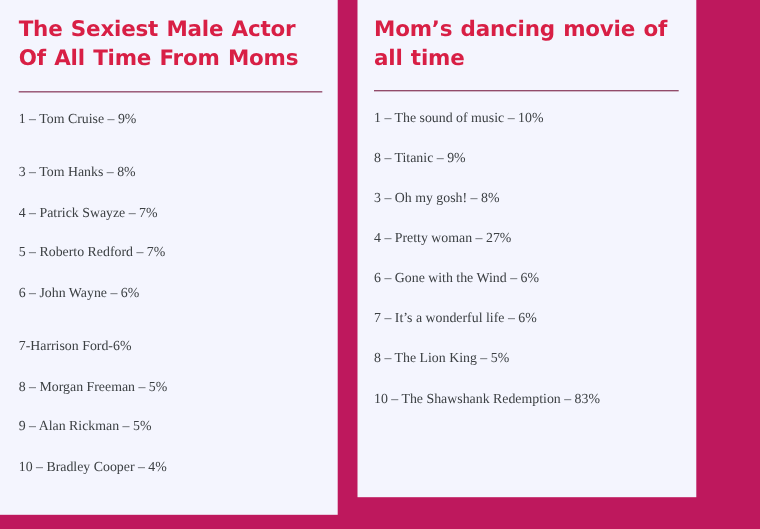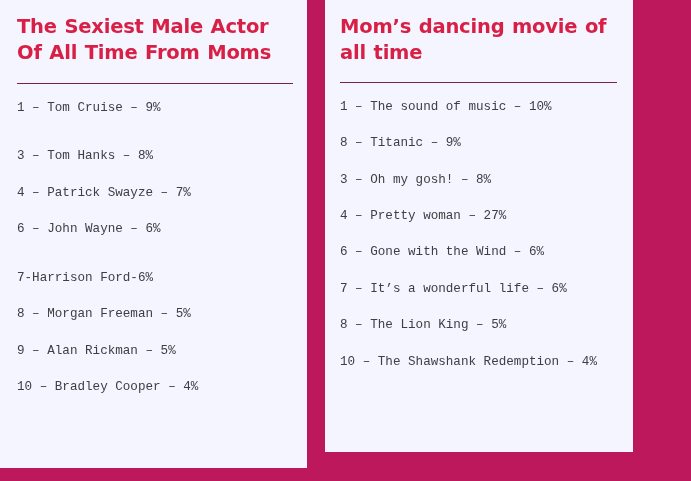--- a/index.html
+++ b/index.html
@@ -78,21 +78,21 @@
 
   .panel-left .rank-list {
     margin-top: 17px;
   }
 
   .panel-right .rank-list {
     margin-top: 17px;
   }
 
   .rank-item {
-    font-family: Liberation Mono, monospace;
+    font-family: Liberation Serif, serif;
     font-size: 12.6px;
     line-height: 1.2;
     color: #3c4043;
     margin-bottom: 21.3px;
     white-space: nowrap;
   }
 
   .rank-item.gap-after {
     margin-bottom: 33.5px;
   }
@@ -106,36 +106,37 @@
 
 <div class="page">
 
   <section class="panel panel-left">
     <h2 class="panel-heading">The Sexiest Male Actor Of All Time From Moms</h2>
     <hr class="heading-rule">
     <ul class="rank-list">
         <li class="rank-item gap-after">1 – Tom Cruise – 9%</li>
         <li class="rank-item">3 – Tom Hanks – 8%</li>
         <li class="rank-item">4 – Patrick Swayze – 7%</li>
+        <li class="rank-item">5 – Roberto Redford – 7%</li>
         <li class="rank-item gap-after">6 – John Wayne – 6%</li>
         <li class="rank-item">7-Harrison Ford-6%</li>
         <li class="rank-item">8 – Morgan Freeman – 5%</li>
         <li class="rank-item">9 – Alan Rickman – 5%</li>
         <li class="rank-item">10 – Bradley Cooper – 4%</li>
       </ul>
   </section>
 
   <section class="panel panel-right">
     <h2 class="panel-heading">Mom’s dancing movie of all time</h2>
     <hr class="heading-rule">
     <ul class="rank-list">
         <li class="rank-item">1 – The sound of music – 10%</li>
         <li class="rank-item">8 – Titanic – 9%</li>
         <li class="rank-item">3 – Oh my gosh! – 8%</li>
         <li class="rank-item">4 – Pretty woman – 27%</li>
         <li class="rank-item">6 – Gone with the Wind – 6%</li>
         <li class="rank-item">7 – It’s a wonderful life – 6%</li>
         <li class="rank-item">8 – The Lion King – 5%</li>
-        <li class="rank-item">10 – The Shawshank Redemption – 4%</li>
+        <li class="rank-item">10 – The Shawshank Redemption – 83%</li>
       </ul>
   </section>
 
 </div>
 
 </body></html>

